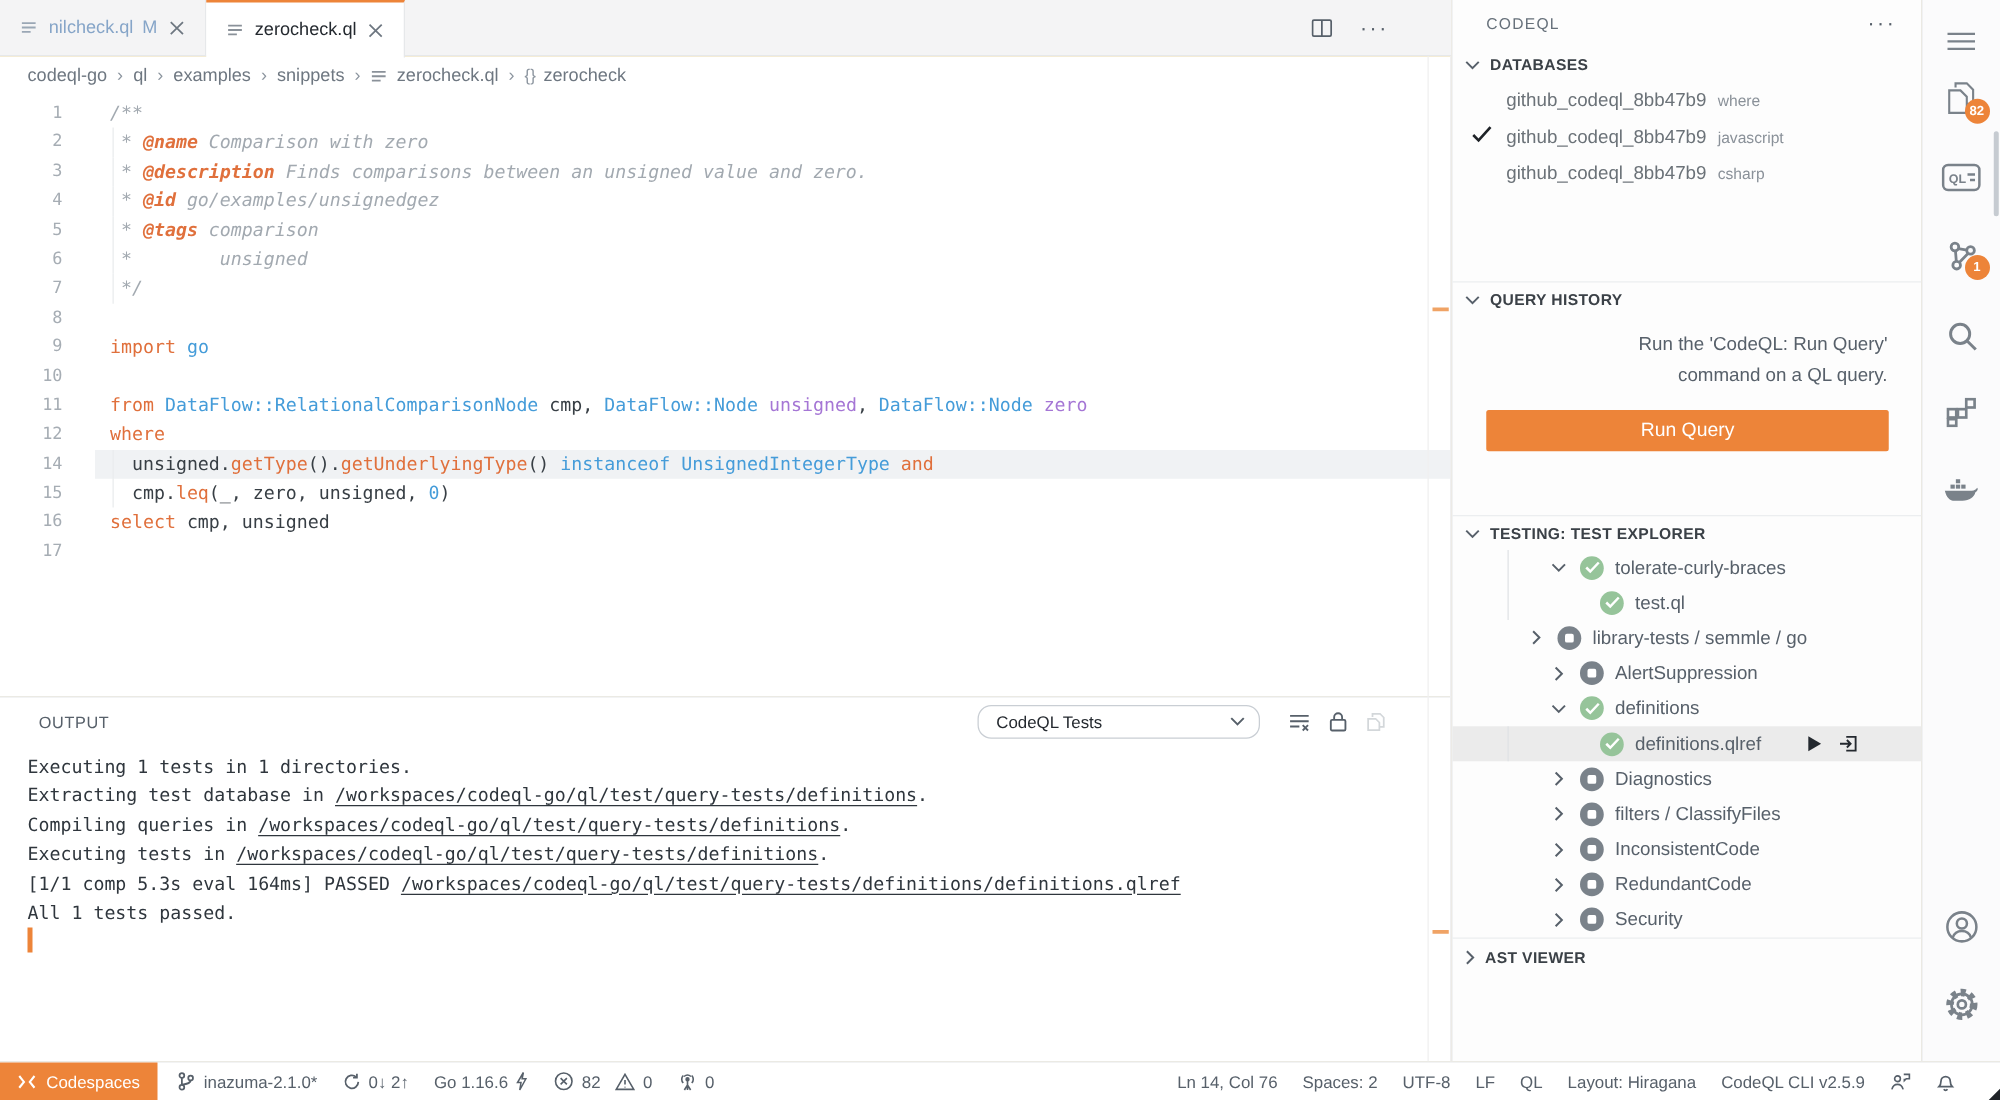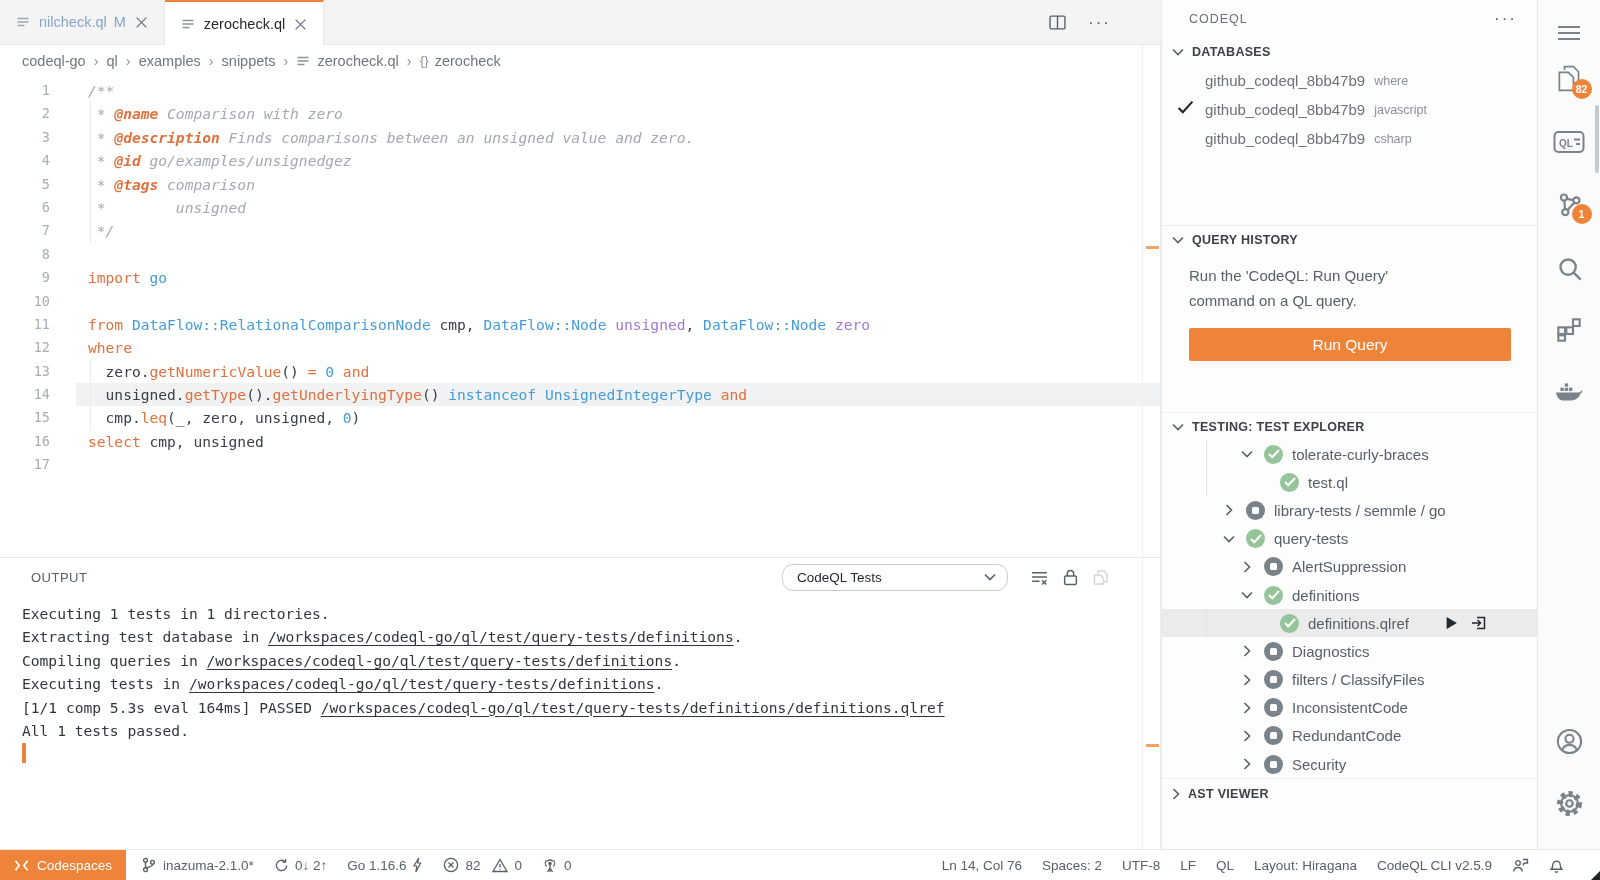--- a/index.html
+++ b/index.html
@@ -56,21 +56,21 @@
   .side-header{ height:38px; display:flex; align-items:center; padding:0 20px 0 27px; }
   .side-title{ font-size:12.5px; color:#66707a; letter-spacing:1px; }
   .side-dots{ margin-left:auto; color:#57606a; font-size:17px; letter-spacing:2px; }
   .sec-head{ display:flex; align-items:center; height:28px; padding-left:10px; gap:8px; font-size:12.5px; font-weight:bold; color:#3b4147; letter-spacing:.3px; }
   .sec-head .chev{ display:flex; color:#57606a; }
   .bt{ border-top:1px solid #eceef0; }
   .db-row{ position:relative; height:29px; display:flex; align-items:center; padding-left:43px; color:#6b7278; }
   .db-check{ position:absolute; left:15px; top:5px; color:#1f2328; display:flex; }
   .db-lang{ margin-left:9px; font-size:12.5px; color:#8a9199; }
   .db-spacer{ height:72px; }
-  .qh-text{ padding:10px 27px 0; color:#57606a; line-height:25px; }
+  .qh-text{ padding:10px 27px 0; color:#57606a; line-height:25px;text-align:right; }
   .run-btn{ display:block; margin:15px 27px 0; width:322px; height:33px; background:var(--accent); border:none; border-radius:2px; color:#fff; font-size:15.5px; font-family:inherit; cursor:pointer; }
   .qh-spacer{ height:51px; }
   .tree{ }
   .tree-row{ position:relative; height:28.2px; display:flex; align-items:center; color:#57606a;padding-left:44px; }
   .tree-row.selected{ background:#ebebeb; }
   .tree-row .chev{ display:flex; color:#57606a; flex:none; width:14px; justify-content:center; }
   .tico{ width:19px; height:19px; border-radius:50%; flex:none; position:relative; margin-left:10px; }
   .tico.pass{ background:var(--green); }
   .tico.pass svg{ position:absolute; left:3.5px; top:4.5px; }
   .tico.none{ background:#7a828a; }
@@ -167,21 +167,20 @@
         <div class="code-line"><span class="gut">3</span><span class="iguide"></span><span class="code"><span class="c"> * </span><span class="tag">@description</span><span class="c"> Finds comparisons between an unsigned value and zero.</span></span></div>
         <div class="code-line"><span class="gut">4</span><span class="iguide"></span><span class="code"><span class="c"> * </span><span class="tag">@id</span><span class="c"> go/examples/unsignedgez</span></span></div>
         <div class="code-line"><span class="gut">5</span><span class="iguide"></span><span class="code"><span class="c"> * </span><span class="tag">@tags</span><span class="c"> comparison</span></span></div>
         <div class="code-line"><span class="gut">6</span><span class="iguide"></span><span class="code"><span class="c"> *        unsigned</span></span></div>
         <div class="code-line"><span class="gut">7</span><span class="iguide"></span><span class="code"><span class="c"> */</span></span></div>
         <div class="code-line"><span class="gut">8</span><span class="code"></span></div>
         <div class="code-line"><span class="gut">9</span><span class="code"><span class="k">import</span><span class="d"> </span><span class="t">go</span></span></div>
         <div class="code-line"><span class="gut">10</span><span class="code"></span></div>
         <div class="code-line"><span class="gut">11</span><span class="code"><span class="k">from</span><span class="d"> </span><span class="t">DataFlow::RelationalComparisonNode</span><span class="d"> cmp, </span><span class="t">DataFlow::Node</span><span class="d"> </span><span class="v">unsigned</span><span class="d">, </span><span class="t">DataFlow::Node</span><span class="d"> </span><span class="v">zero</span></span></div>
         <div class="code-line"><span class="gut">12</span><span class="code"><span class="k">where</span></span></div>
-        <div class="code-line"><span class="gut">13</span><span class="iguide"></span><span class="code"><span class="d">  zero.</span><span class="m">getNumericValue</span><span class="d">() </span><span class="k">=</span><span class="d"> </span><span class="n">0</span><span class="d"> </span><span class="k">and</span></span></div>
         <div class="code-line current"><span class="gut">14</span><span class="iguide"></span><span class="code"><span class="d">  unsigned.</span><span class="m">getType</span><span class="d">().</span><span class="m">getUnderlyingType</span><span class="d">() </span><span class="t">instanceof</span><span class="d"> </span><span class="t">UnsignedIntegerType</span><span class="d"> </span><span class="k">and</span></span></div>
         <div class="code-line"><span class="gut">15</span><span class="iguide"></span><span class="code"><span class="d">  cmp.</span><span class="m">leq</span><span class="d">(_, zero, unsigned, </span><span class="n">0</span><span class="d">)</span></span></div>
         <div class="code-line"><span class="gut">16</span><span class="code"><span class="k">select</span><span class="d"> cmp, unsigned</span></span></div>
         <div class="code-line"><span class="gut">17</span><span class="code"></span></div>
       </div>
     <div class="panel">
       <div class="panel-header">
         <span class="panel-title">OUTPUT</span>
         <div class="panel-right">
           <div class="chan">
@@ -315,33 +314,20 @@
         <div class="tree-row">
           <span class="chev" style="display: flex; margin-left: 16px;">
             <svg width="8" height="12" viewBox="0 0 8 12" fill="none" stroke="currentColor" stroke-width="1.6">
               <path d="M1.5 1l5 5-5 5"></path>
             </svg>
           </span>
           <span class="tico none"></span>
           <span class="tlabel">library-tests / semmle / go</span>
         </div>
         <div class="tree-row">
-          <span class="chev" style="display: flex; margin-left: 16px;">
-            <svg width="12" height="8" viewBox="0 0 12 8" fill="none" stroke="currentColor" stroke-width="1.6">
-              <path d="M1 1.5l5 5 5-5"></path>
-            </svg>
-          </span>
-          <span class="tico pass">
-            <svg width="12" height="10" viewBox="0 0 12 10" fill="none" stroke="#fff" stroke-width="2">
-              <path d="M1 5l3.2 3.2L11 1"></path>
-            </svg>
-          </span>
-          <span class="tlabel">query-tests</span>
-        </div>
-        <div class="tree-row">
           <span class="chev" style="display: flex; margin-left: 34px;">
             <svg width="8" height="12" viewBox="0 0 8 12" fill="none" stroke="currentColor" stroke-width="1.6">
               <path d="M1.5 1l5 5-5 5"></path>
             </svg>
           </span>
           <span class="tico none"></span>
           <span class="tlabel">AlertSuppression</span>
         </div>
         <div class="tree-row">
           <span class="chev" style="display: flex; margin-left: 34px;">

